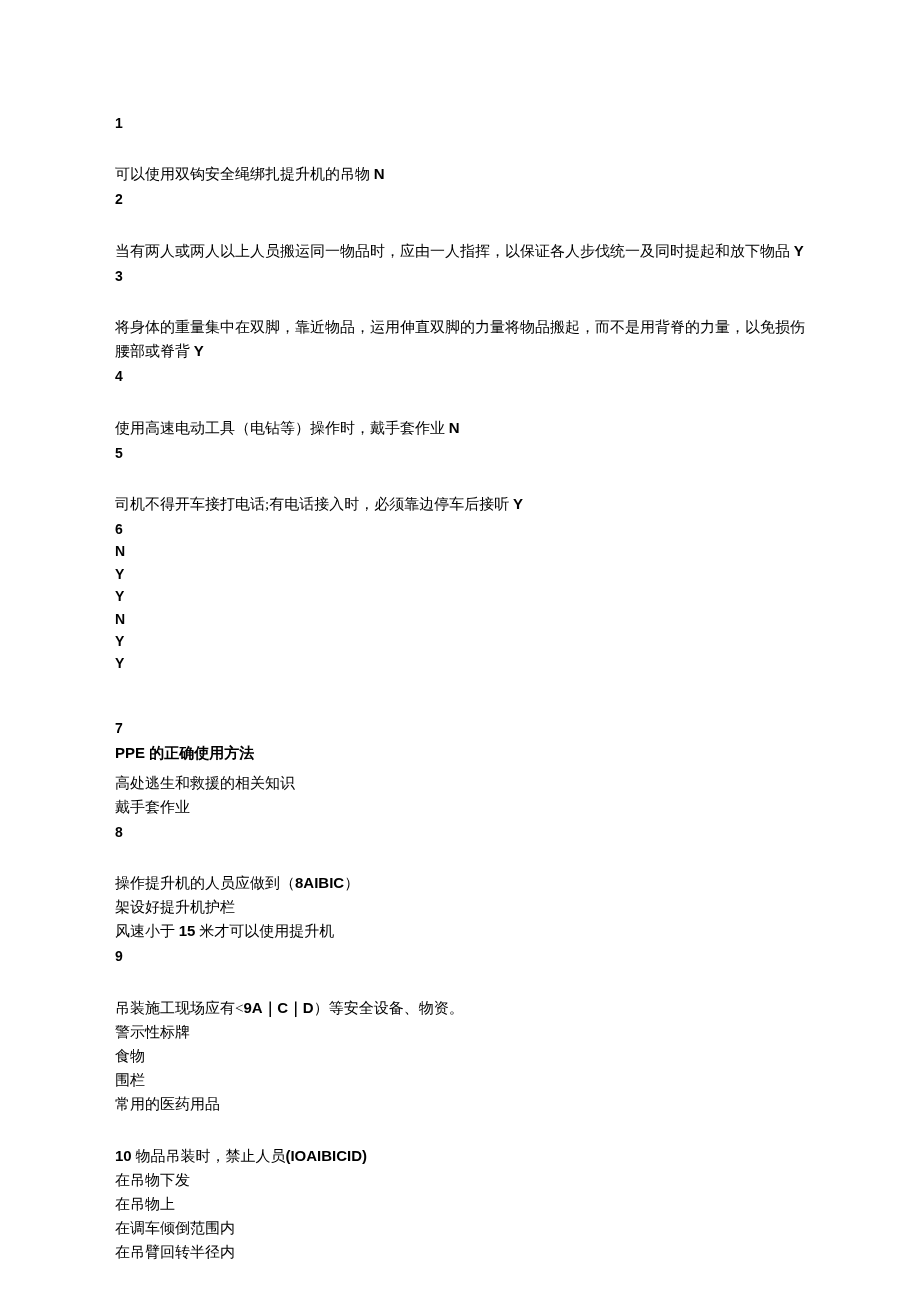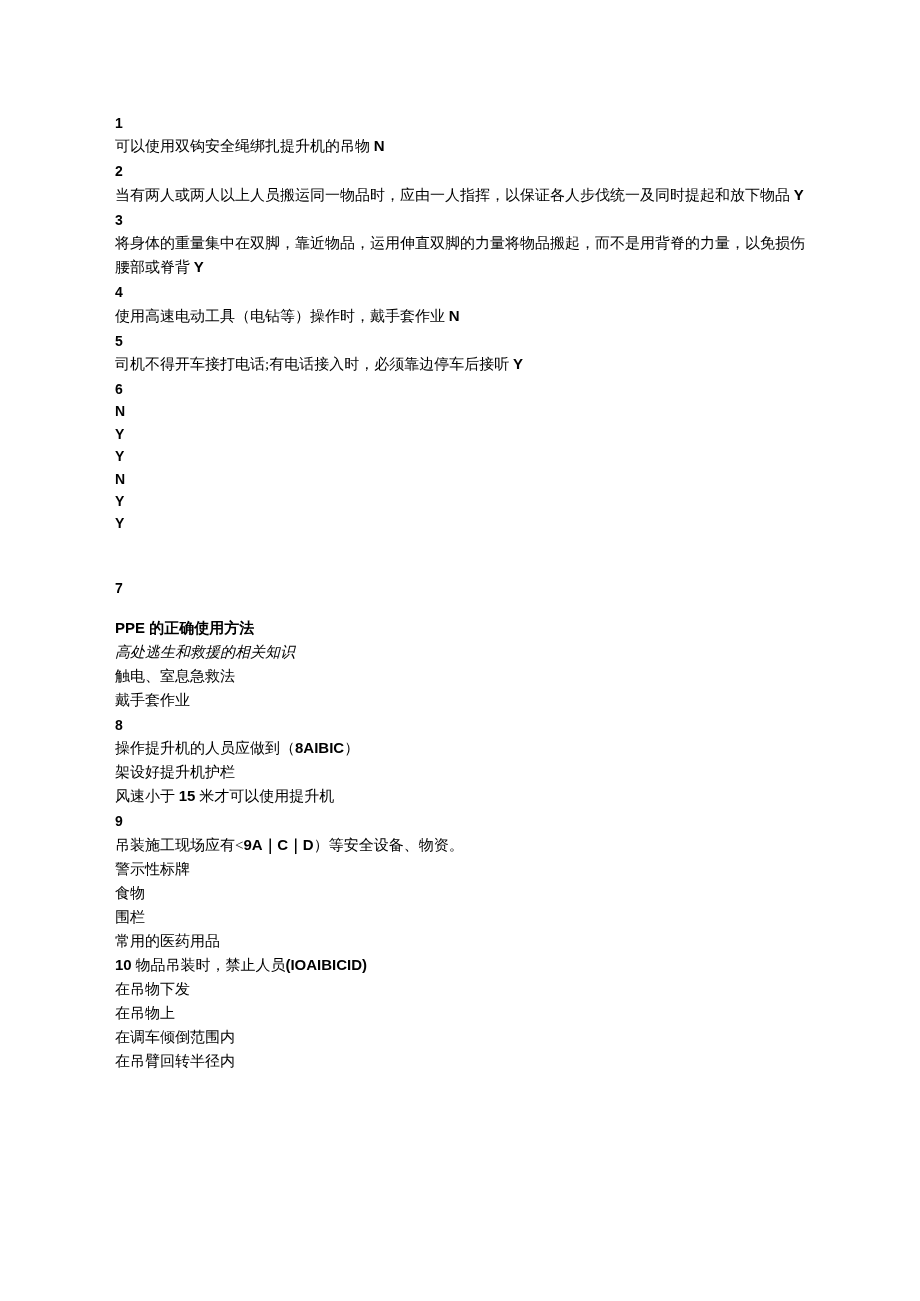--- a/index.html
+++ b/index.html
@@ -19,20 +19,21 @@
   }
   .q-num {
     font-family: Arial, sans-serif;
     font-weight: bold;
     font-size: 14px;
     display: block;
     margin-top: 2px;
   }
   .q-text {
     display: block;
+    margin-top: 28px;
   }
   .yn-list {
     margin: 0;
     padding: 0;
   }
   .yn-list span {
     display: block;
     font-family: Arial, sans-serif;
     font-weight: bold;
     font-size: 14px;
@@ -72,25 +73,24 @@
       <span>Y</span>
       <span>Y</span>
       <span>N</span>
       <span>Y</span>
       <span>Y</span>
     </div>
 
   <div class="gap"></div>
 
   <span class="q-num">7</span>
-  <span class="opt" style="margin-top:17px;">
+  <span class="opt" style="margin-top:2px;">
     <span class="inline-bold">PPE 的正确使用方法</span>
   </span>
-  <span class="opt" style="font-style:italic;">高处逃生和救援的相关知识</span>
-  <span class="opt">触电、室息急救法</span>
+  <span class="opt" style="margin-top:6px;">高处逃生和救援的相关知识</span>
   <span class="opt">戴手套作业</span>
 
   <span class="q-num">8</span>
   <span class="q-text">
     <span>操作提升机的人员应做到（</span><span class="inline-bold">8AIBIC</span><span>）</span>
   </span>
   <span class="opt">架设好提升机护栏</span>
   <span class="opt" id="q8opt3"><span>风速小于 </span><span class="inline-bold">15</span><span> 米才可以使用提升机</span></span>
 
   <span class="q-num">9</span>

